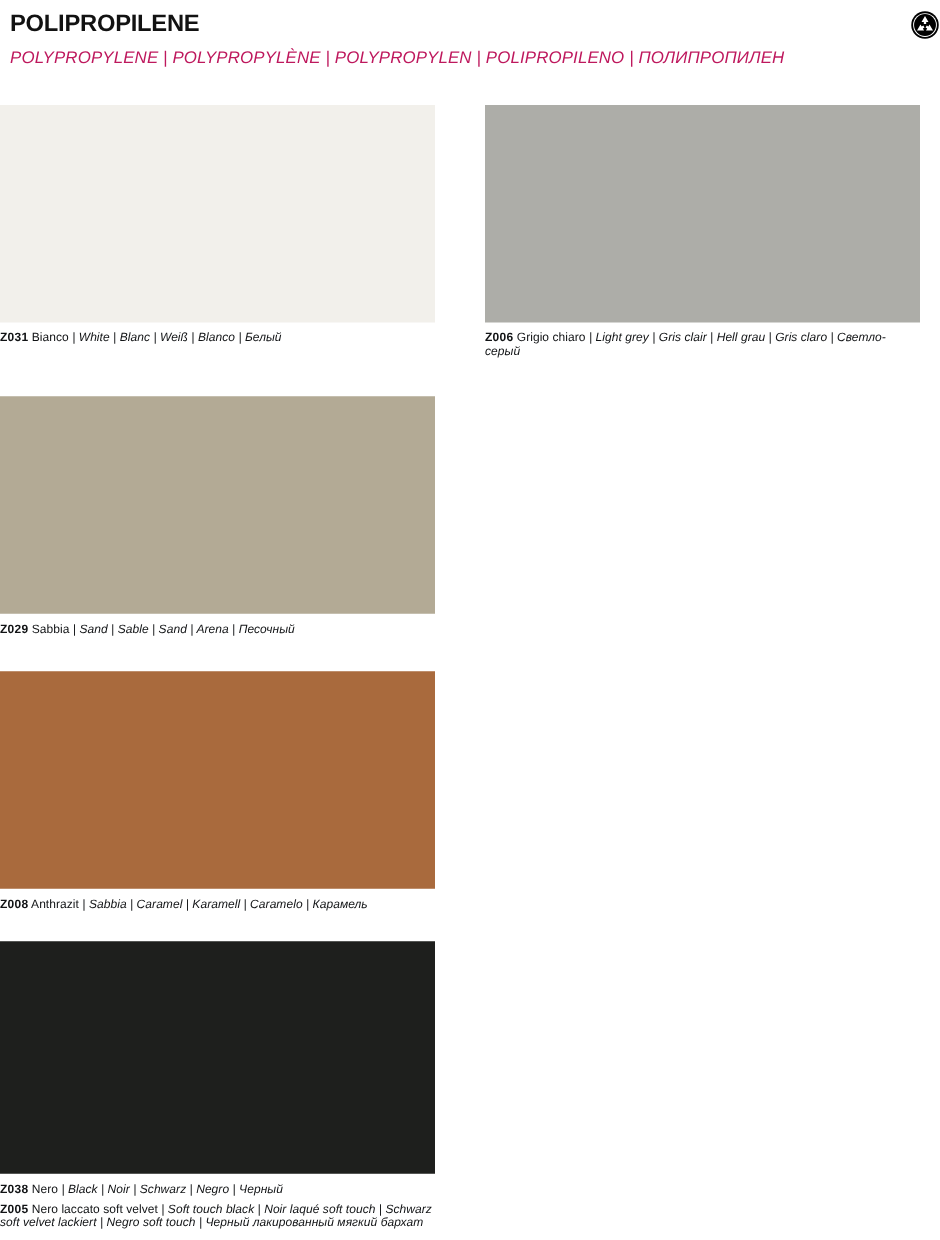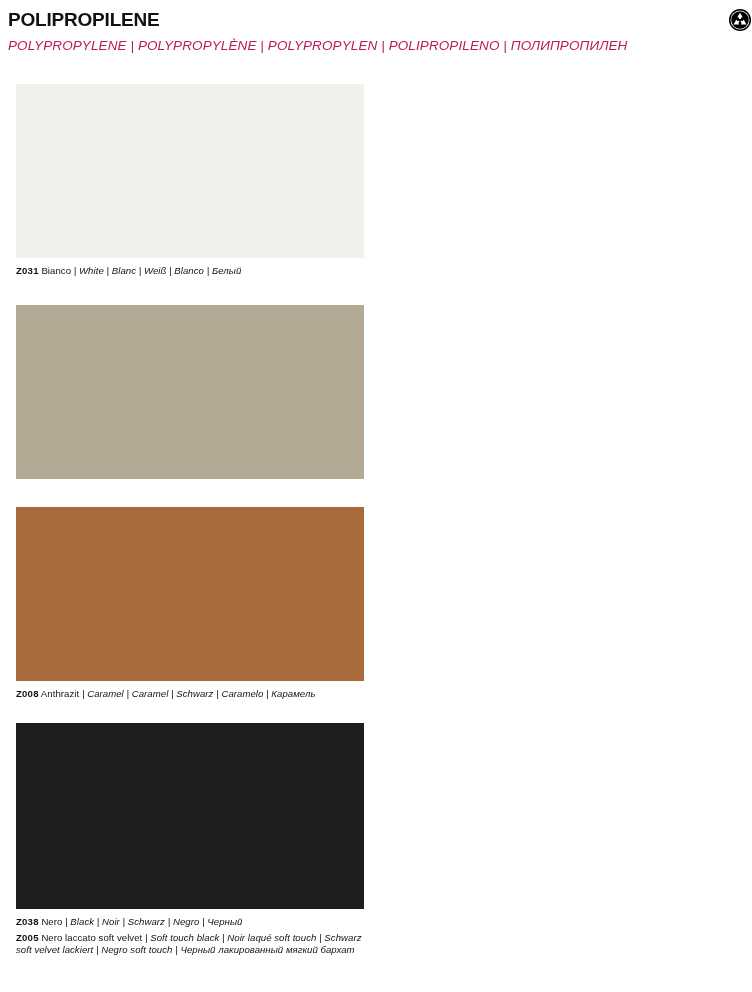--- a/index.html
+++ b/index.html
@@ -32,21 +32,21 @@
     font-size: 13.5px;
     font-style: italic;
     letter-spacing: 0.1px;
     color: #be185d;
     white-space: nowrap;
   }
 
   
   .grid {
     position: absolute;
-    left: 16px;
+    left: 0;
     top: 84px;
     width: 736px;
     display: flex;
     flex-wrap: wrap;
     column-gap: 40px;
   }
   .cell { width: 348px; }
   .swatch {
     width: 348px;
     height: 174px;
@@ -100,34 +100,43 @@
 
   <div class="grid">
 
     <div class="cell">
       <div class="swatch" style="background: rgb(242, 240, 235);"></div>
       <div class="caption-wrap">
         <div class="caption"><span class="code">Z031</span> <span class="name-it">Bianco</span> <span class="names">| White | Blanc | Weiß | Blanco | Белый</span></div>
       </div>
     </div>
 
+    <div class="cell">
+      <div class="swatch" style="background: rgb(173, 173, 168);"></div>
+      <div class="caption-wrap">
+        <div class="caption"><span class="code">Z006</span> <span class="name-it">Grigio chiaro</span> <span class="names">| Light grey | Gris clair | Hell grau | Gris claro | Светло-серый</span></div>
+      </div>
+    </div>
 
     <div class="row-space-1"></div>
 
     <div class="cell">
       <div class="swatch" style="background: rgb(179, 170, 149);"></div>
+      <div class="caption-wrap">
+        <div class="caption"><span class="code">Z029</span> <span class="name-it">Sabbia</span> <span class="names">| Sand | Sable | Sand | Arena | Песочный</span></div>
+      </div>
     </div>
 
 
     <div class="row-space-2"></div>
 
     <div class="cell">
       <div class="swatch" style="background: rgb(169, 106, 61);"></div>
       <div class="caption-wrap">
-        <div class="caption"><span class="code">Z008</span> <span class="name-it">Anthrazit</span> <span class="names">| Caramel | Caramel | Schwarz | Caramelo | Карамель</span></div>
+        <div class="caption"><span class="code">Z008</span> <span class="name-it">Anthrazit</span> <span class="names">| Sabbia | Caramel | Karamell | Caramelo | Карамель</span></div>
       </div>
     </div>
 
 
     <div class="row-space-3"></div>
 
     <div class="cell">
       <div class="swatch tall" style="background: rgb(30, 31, 29);"></div>
       <div class="caption-wrap">
         <div class="caption"><span class="code">Z038</span> <span class="name-it">Nero</span> <span class="names">| Black | Noir | Schwarz | Negro | Черный</span></div>

